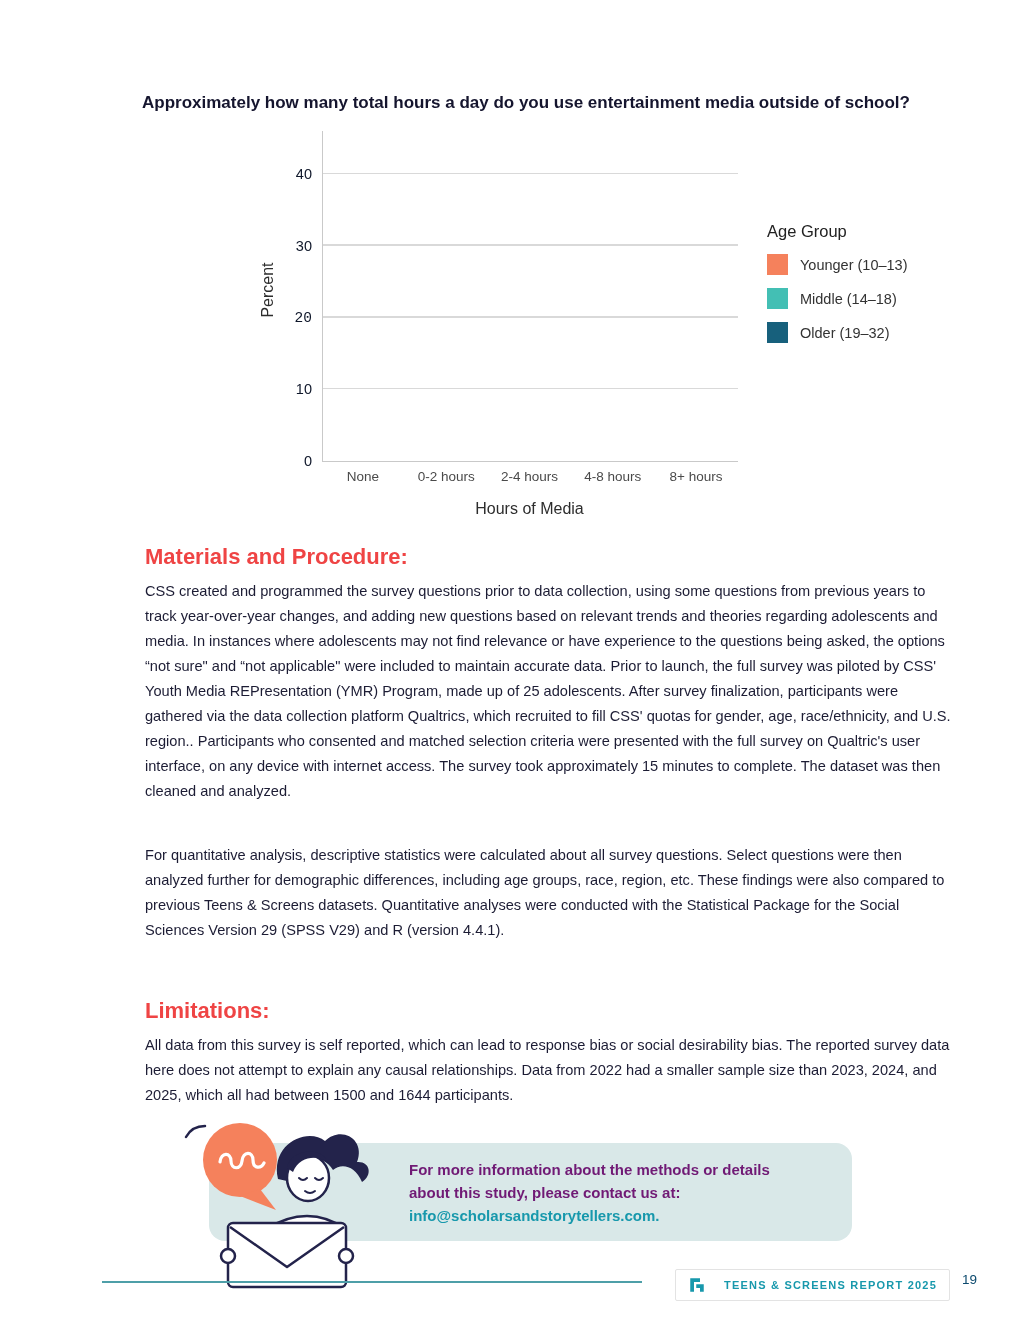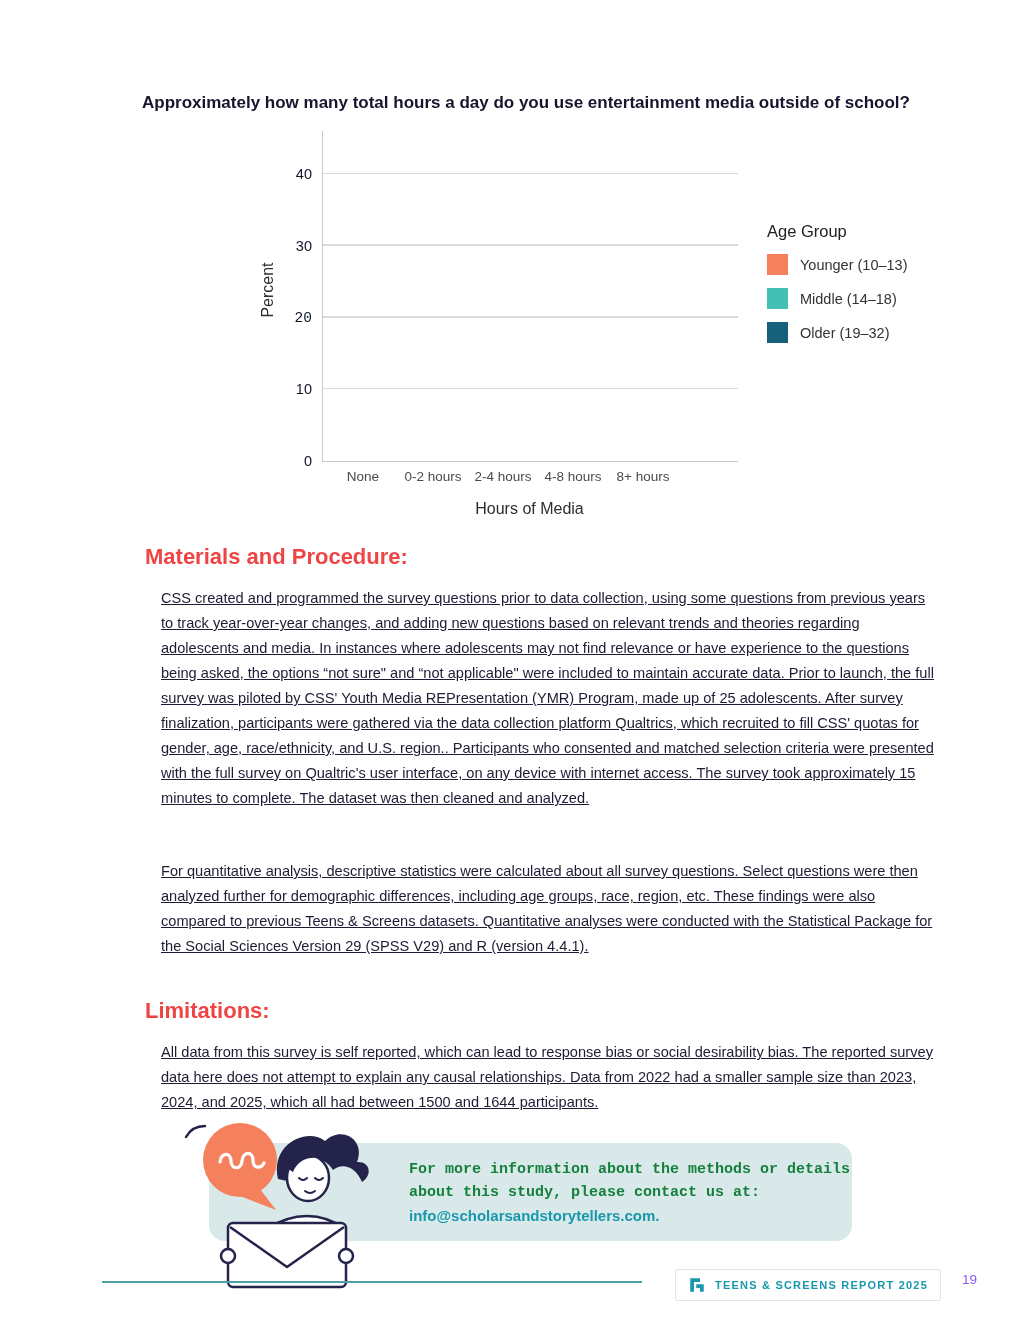--- a/index.html
+++ b/index.html
@@ -26,62 +26,62 @@
   }
   .groups {
     position:absolute; left:0; right:0; top:0; bottom:0;
     display:flex; justify-content:space-between; align-items:flex-end;
     padding:0 6px; z-index:2;
   }
   .bar-group { display:flex; align-items:flex-end; }
   .bar { width:23px; }
   .x-labels {
     position:absolute; left:300px; top:469px; width:415px;
-    display:flex; padding:0 6px; box-sizing:border-box;
+    display:flex; justify-content:space-between; padding:0 6px; box-sizing:border-box;
   }
   .xlabel { width:80px; margin:0 -5px; text-align:center; font-size:13.5px; color:#4a4a4a; }
   .ylabel-wrap {
     position:absolute; left:197px; top:280px; width:100px; height:20px;
     transform:rotate(-90deg); text-align:center;
     font-size:16px; color:#2d2d2d;
   }
   .xtitle {
     position:absolute; left:300px; top:500px; width:415px; text-align:center;
     font-size:16px; color:#2d2d2d;
   }
   .legend { position:absolute; left:745px; top:222px; }
   .legend-title { font-size:16.5px; color:#222222; margin-bottom:8px; }
   .legend-item { display:flex; align-items:center; gap:12px; margin-top:13px; }
   .legend-swatch { width:21px; height:21px; flex:0 0 21px; }
   .legend-label { font-size:14.5px; color:#333333; }
 
   
   .section { position:absolute; left:123px; width:812px; }
   .section h2 { margin:0 0 9px 0; font-size:22px; font-weight:700; color:#ef4444; }
-  .section p  { margin:16px; font-size:14.6px; line-height:25px; color:#1c1c34;text-decoration:underline; }
+  .section p  { margin:0; font-size:14.6px; line-height:25px; color:#1c1c34; }
 
   
   .callout {
     position:absolute; left:187px; top:1143px; width:643px; height:98px;
     background:#D9E8E8; border-radius:16px;
   }
   .callout-text { position:absolute; left:200px; top:15px; }
-  .callout-line { font-size:15px; font-weight:700; color:#15803d; line-height:23px;font-family:Liberation Mono, monospace; }
+  .callout-line { font-size:15px; font-weight:700; color:#701a75; line-height:23px; }
   .callout-email { font-size:15px; font-weight:700; color:#1798AC; line-height:23px; }
   .illustration { position:absolute; left:150px; top:1115px; width:230px; height:180px; }
 
   
   .footer-line { position:absolute; left:80px; top:1281px; width:540px; height:2px; background:#4E9FA8; }
   .brand-box {
     position:absolute; left:653px; top:1269px; height:32px;
     background:#ffffff; border:1px solid #e3e3e3; border-radius:2px;
-    display:flex; align-items:center; gap:9px; padding:0 12px; box-sizing:border-box;
+    display:flex; align-items:center; gap:18px; padding:0 12px; box-sizing:border-box;
   }
   .brand-text { font-size:11px; font-weight:700; letter-spacing:0.11em; color:#1798AC; white-space:nowrap; }
-  .page-number { position:absolute; left:940px; top:1272px; font-size:13.5px; color:#8b5cf6; }
+  .page-number { position:absolute; left:940px; top:1272px; font-size:13.5px; color:#0c4a6e; }
 </style>
 </head>
 <body>
 
 <div class="page">
 
   <div class="page-title">Approximately how many total hours a day do you use entertainment media outside of school?</div>
 
   <div>
     <div class="ylabel-wrap">Percent</div>

